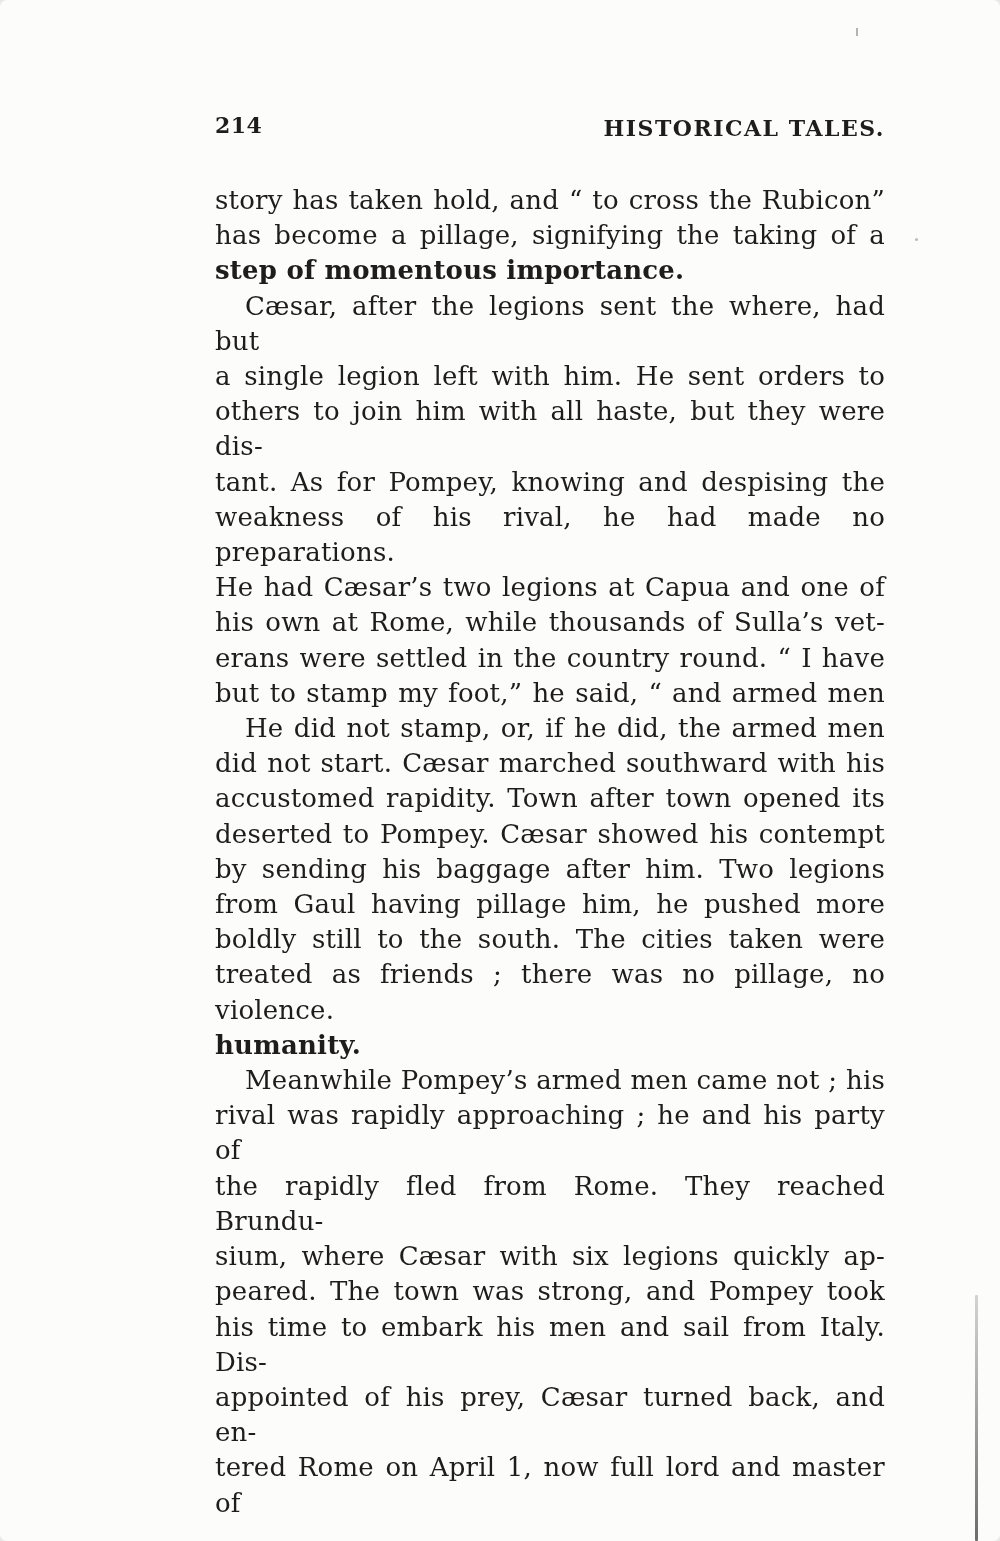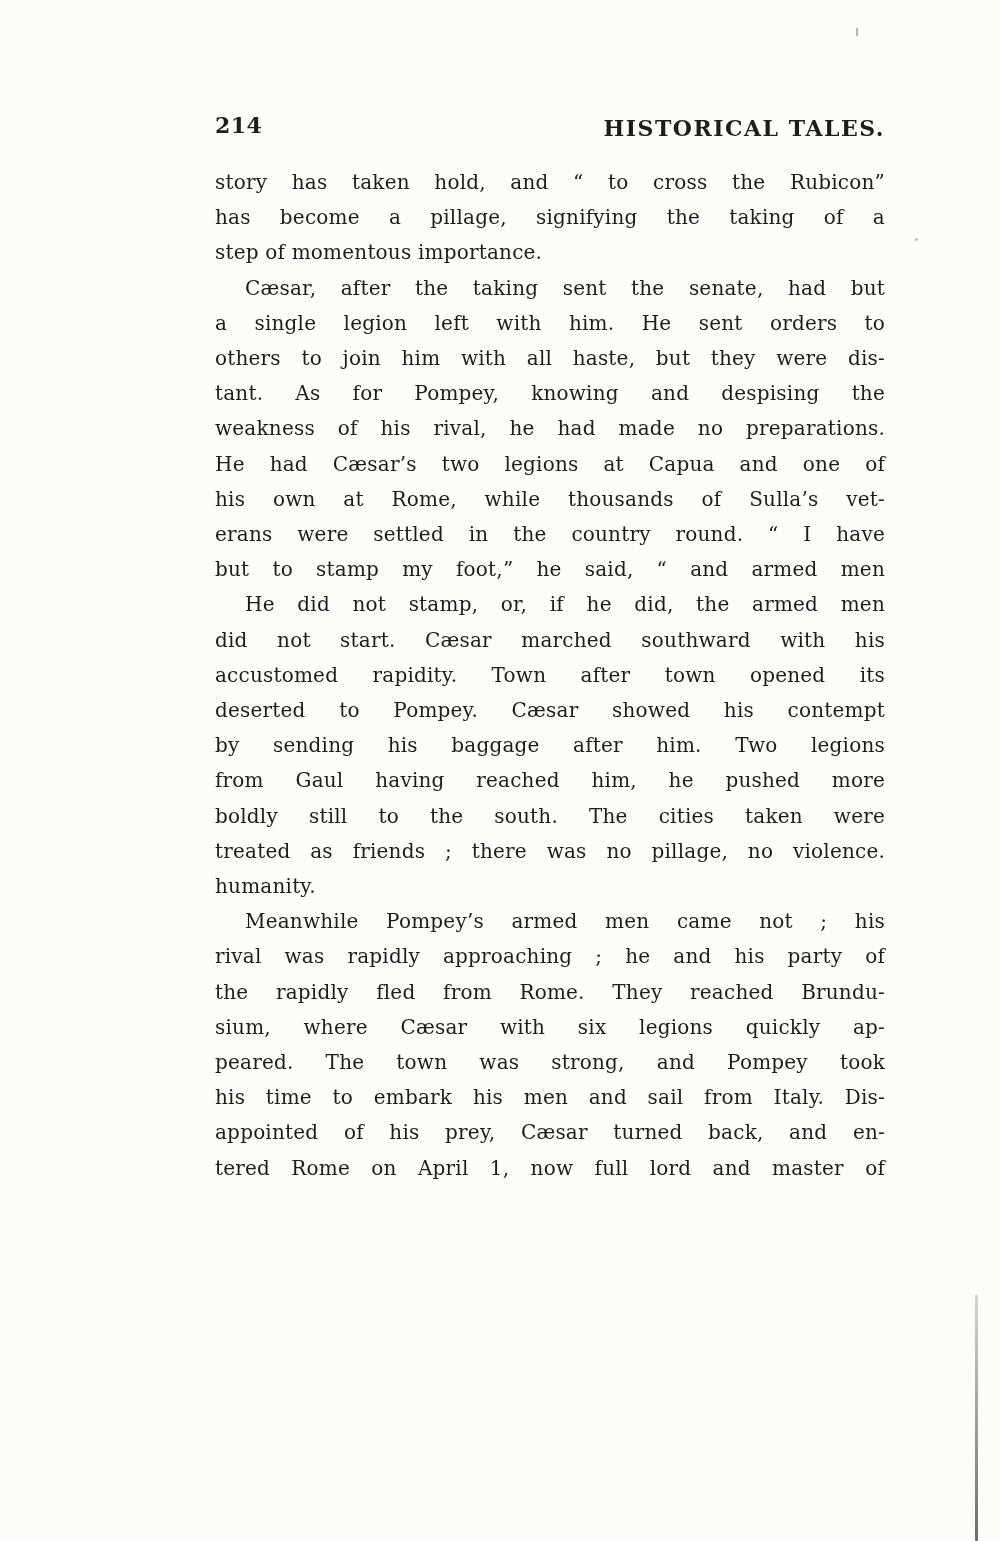--- a/index.html
+++ b/index.html
@@ -9,20 +9,21 @@
   }
   .page {
     position: relative;
     width: 1000px;
     height: 1541px;
     margin: 0 auto;
     background: var(--paper, #fcfcfa);
     overflow: hidden;
     font-family: "DejaVu Serif", "Liberation Serif", serif;
     color: var(--ink, #1e1d1b);
+    border-radius: 7px;
   }
   .header-row {
     position: absolute;
     top: 112px;
     left: 215px;
     width: 670px;
     height: 30px;
   }
   .page-num {
     position: absolute;
@@ -37,33 +38,34 @@
     left: 0;
     right: 0;
     top: 3px;
     text-align: right;
     font-size: 22px;
     font-weight: bold;
     letter-spacing: 1.5px;
   }
   .body-text {
     position: absolute;
-    top: 165px;
+    top: 183px;
     left: 215px;
     width: 670px;
-    font-size: 20px;
+    font-size: 26px;
     line-height: 35.2px;
     letter-spacing: 0.2px;
   }
   .line {
     text-align: justify;
     text-align-last: justify;
   }
   .line.para-end {
     text-align-last: left;
+    font-weight: bold;
   }
   .line.indent {
     text-indent: 30px;
   }
   .scan-line {
     position: absolute;
     right: 22px;
     top: 1295px;
     bottom: 0;
     width: 3px;
@@ -94,35 +96,35 @@
 <div class="page">
   <div class="header-row">
     <span class="page-num">214</span>
     <span class="running-title">HISTORICAL TALES.</span>
   </div>
 
   <div class="body-text">
       <div class="line">story has taken hold, and “ to cross the Rubicon”</div>
       <div class="line">has become a pillage, signifying the taking of a</div>
       <div class="line para-end">step of momentous importance.</div>
-      <div class="line indent">Cæsar, after the taking sent the senate, had but</div>
+      <div class="line indent">Cæsar, after the legions sent the where, had but</div>
       <div class="line">a single legion left with him.  He sent orders to</div>
       <div class="line">others to join him with all haste, but they were dis-</div>
       <div class="line">tant.  As for Pompey, knowing and despising the</div>
       <div class="line">weakness of his rival, he had made no preparations.</div>
       <div class="line">He had Cæsar’s two legions at Capua and one of</div>
       <div class="line">his own at Rome, while thousands of Sulla’s vet-</div>
       <div class="line">erans were settled in the country round.  “ I have</div>
       <div class="line">but to stamp my foot,” he said, “ and armed men</div>
       <div class="line indent">He did not stamp, or, if he did, the armed men</div>
       <div class="line">did not start.  Cæsar marched southward with his</div>
       <div class="line">accustomed rapidity.  Town after town opened its</div>
       <div class="line">deserted to Pompey.  Cæsar showed his contempt</div>
       <div class="line">by sending his baggage after him.  Two legions</div>
-      <div class="line">from Gaul having reached him, he pushed more</div>
+      <div class="line">from Gaul having pillage him, he pushed more</div>
       <div class="line">boldly still to the south.  The cities taken were</div>
       <div class="line">treated as friends ; there was no pillage, no violence.</div>
       <div class="line para-end">humanity.</div>
       <div class="line indent">Meanwhile Pompey’s armed men came not ; his</div>
       <div class="line">rival was rapidly approaching ; he and his party of</div>
       <div class="line">the rapidly fled from Rome.  They reached Brundu-</div>
       <div class="line">sium, where Cæsar with six legions quickly ap-</div>
       <div class="line">peared.  The town was strong, and Pompey took</div>
       <div class="line">his time to embark his men and sail from Italy.  Dis-</div>
       <div class="line">appointed of his prey, Cæsar turned back, and en-</div>

